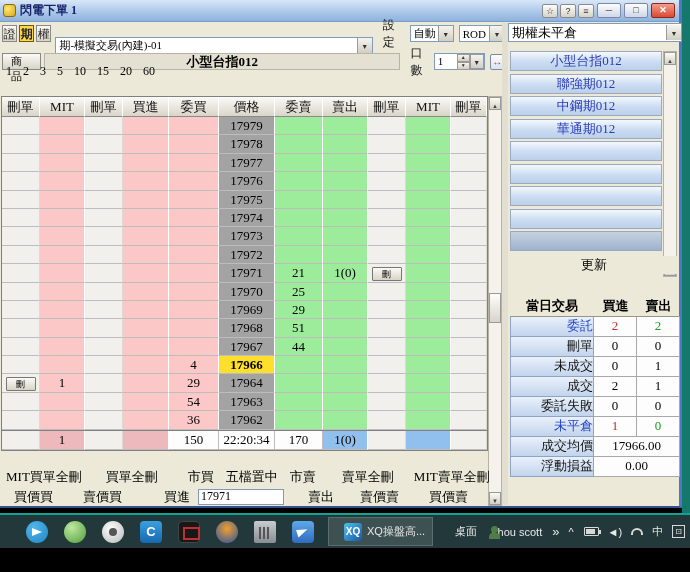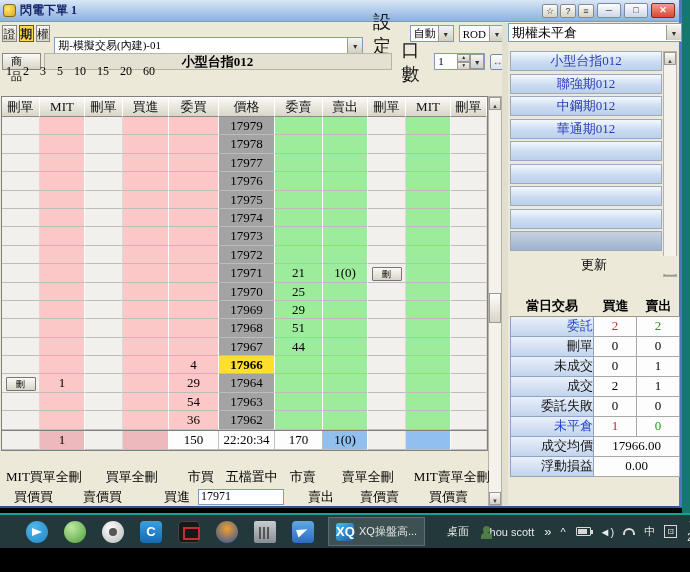--- a/index.html
+++ b/index.html
@@ -28,21 +28,21 @@
   
   .toolbar { position:absolute; left:0; top:23px; width:505px; height:21px; display:flex; align-items:center; }
   .mtab { width:17px; height:17px; margin-left:2px; text-align:center; font-size:12px; line-height:16px;
           background:linear-gradient(#FBFAF6,#D8D4C6); border:1px solid #888; color:#222; }
   .mtab.active { background:#FFD84A; border:1px solid #6A5A10; font-weight:bold; }
   .combo { display:flex; align-items:center; background:#fff; border:1px solid #7F9DB9; height:17px; }
   .combo .val { flex:1; font-size:11px; padding:0 3px; white-space:nowrap; overflow:hidden; }
   .combo .arr { width:15px; height:15px; background:linear-gradient(#F5F4EF,#D2CEC2); border-left:1px solid #9A9A9A;
                 text-align:center; }
   .combo .arr::after { content:"▼"; font-size:7px; color:#333; position:relative; top:-3px; }
-  .lbl { font-size:18px; color:#111; }
+  .lbl { font-size:12px; color:#111; }
 
   
   .prodrow { position:absolute; left:0; top:52px; width:505px; height:19px; display:flex; align-items:center; }
   .btn-flat { background:linear-gradient(#FBFAF6,#D8D4C6); border:1px solid #888; font-size:11px;
               height:17px; line-height:15px; padding:0 8px; margin-left:2px; }
   .prod-band { width:372px; height:17px; margin-left:3px; background:#E4E1D2; border:1px solid #B8B4A4;
                text-align:center; font-size:13px; font-weight:bold; line-height:16px; }
   .qty-area { display:flex; align-items:center; margin-left:4px; }
   .spin-box { display:flex; border:1px solid #7F9DB9; background:#fff; height:17px; }
   .spin-box .v { width:22px; font-size:11px; padding-left:3px; line-height:15px; }
@@ -142,21 +142,21 @@
   [data-name="orange-sphere-icon"]{ background:radial-gradient(circle at 50% 35%, #F0A030, #2A50A0); border-radius:50%; }
   [data-name="trash-icon"]{ background:linear-gradient(#C8CCD0,#888E94); border-radius:2px; }
   [data-name="trash-icon"]::after{content:""; position:absolute; left:5px; top:6px; width:11px; height:12px;
       background:repeating-linear-gradient(90deg,#555 0 2px,transparent 2px 4px);}
   [data-name="dove-icon"]{ background:linear-gradient(#5FA8E8,#2F6CC0); border-radius:4px; }
   [data-name="dove-icon"]::after{content:""; position:absolute; left:5px; top:7px; border-left:11px solid #fff;
       border-top:3px solid transparent; border-bottom:5px solid transparent; transform:rotate(-18deg);}
   .tk-active { height:29px; margin-left:14px; padding:0 7px; background:#3D5052; border:1px solid #5A6E70;
                display:flex; align-items:center; gap:5px; }
   .xq-logo { width:18px; height:18px; background:linear-gradient(135deg,#4FC0E8,#1A55A8); border-radius:3px;
-             color:#fff; font-size:13px; font-weight:bold; text-align:center; line-height:18px; }
+             color:#fff; font-size:10px; font-weight:bold; text-align:center; line-height:18px;margin-left:8px; }
   .tk-active .lbl2 { color:#E8E8E8; font-size:11px; white-space:nowrap; }
   .tk-sep { width:1px; height:20px; background:#5A6E70; margin-left:12px; }
   .tk-text { color:#E8E8E8; font-size:11px; margin-left:10px; white-space:nowrap; }
   .avatar { width:15px; height:15px; margin-left:10px; border-radius:2px; background:#CFE4CC; position:relative; }
   .avatar::after{content:""; position:absolute; left:4px; top:2px; width:7px; height:7px; border-radius:50%; background:#4E7E46;}
   .avatar::before{content:""; position:absolute; left:2px; top:9px; width:11px; height:6px; border-radius:4px 4px 0 0; background:#4E7E46;}
   .tray { margin-left:auto; display:flex; align-items:center; color:#E8E8E8; }
   .tray .g { margin-left:9px; font-size:11px; }
   .battery { width:15px; height:9px; border:1px solid #D8D8D8; border-radius:1px; position:relative; margin-left:10px; }
   .battery::after{content:""; position:absolute; right:-3px; top:2px; width:2px; height:4px; background:#D8D8D8;}

